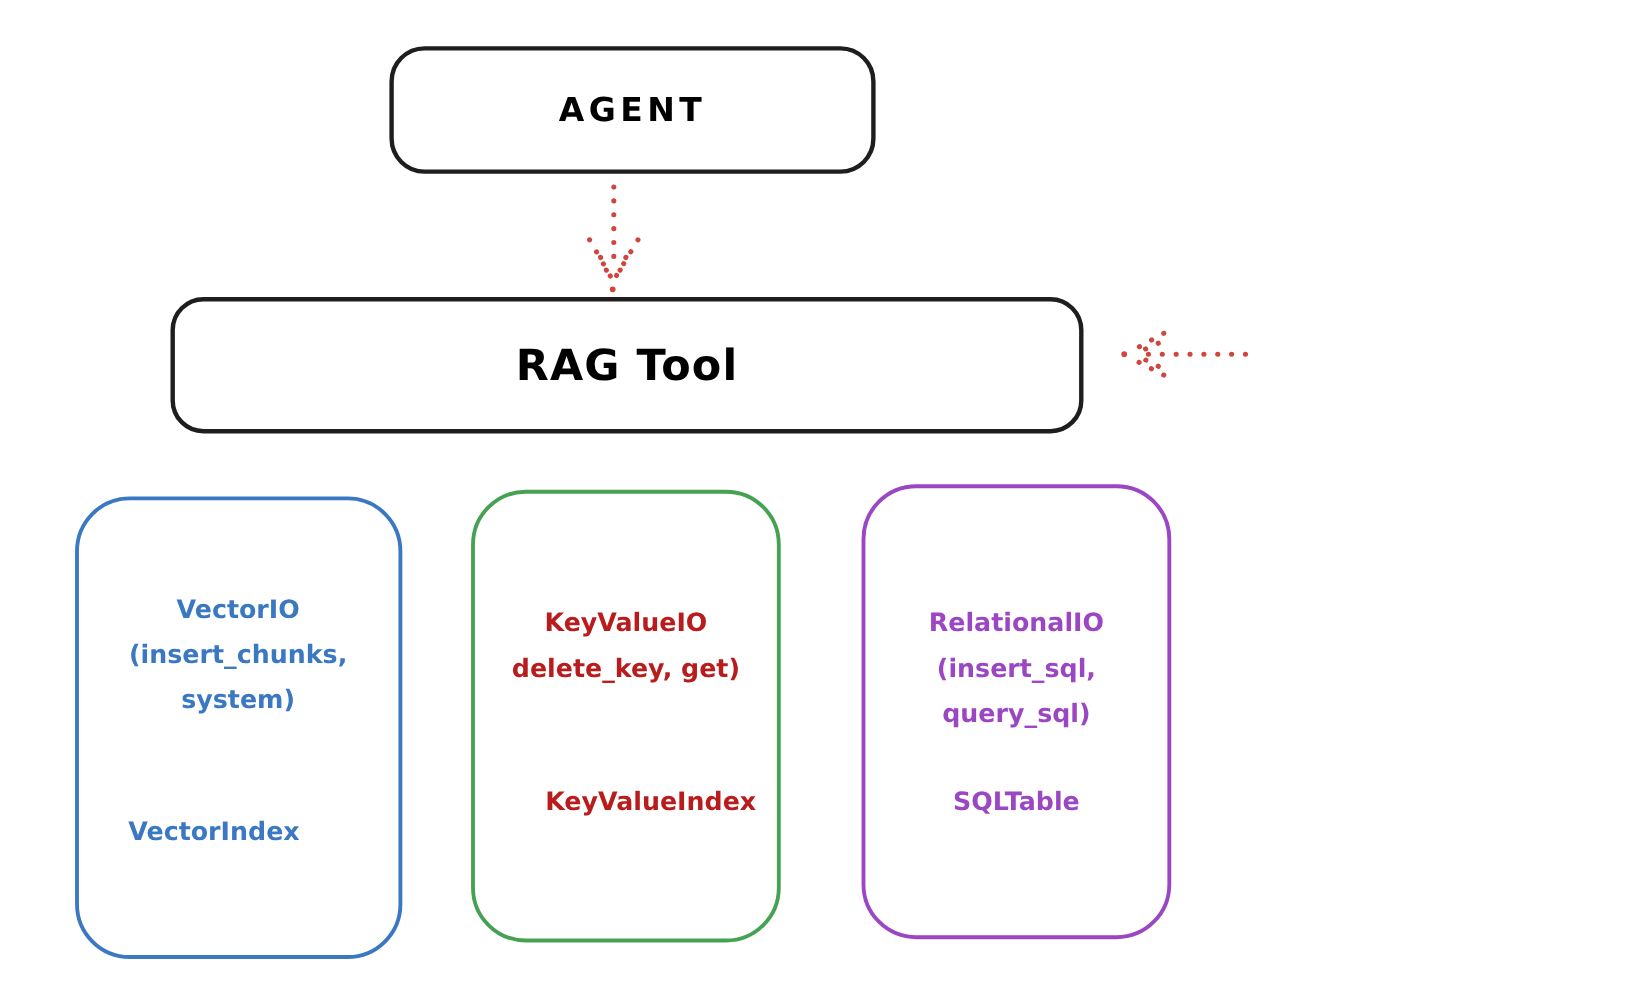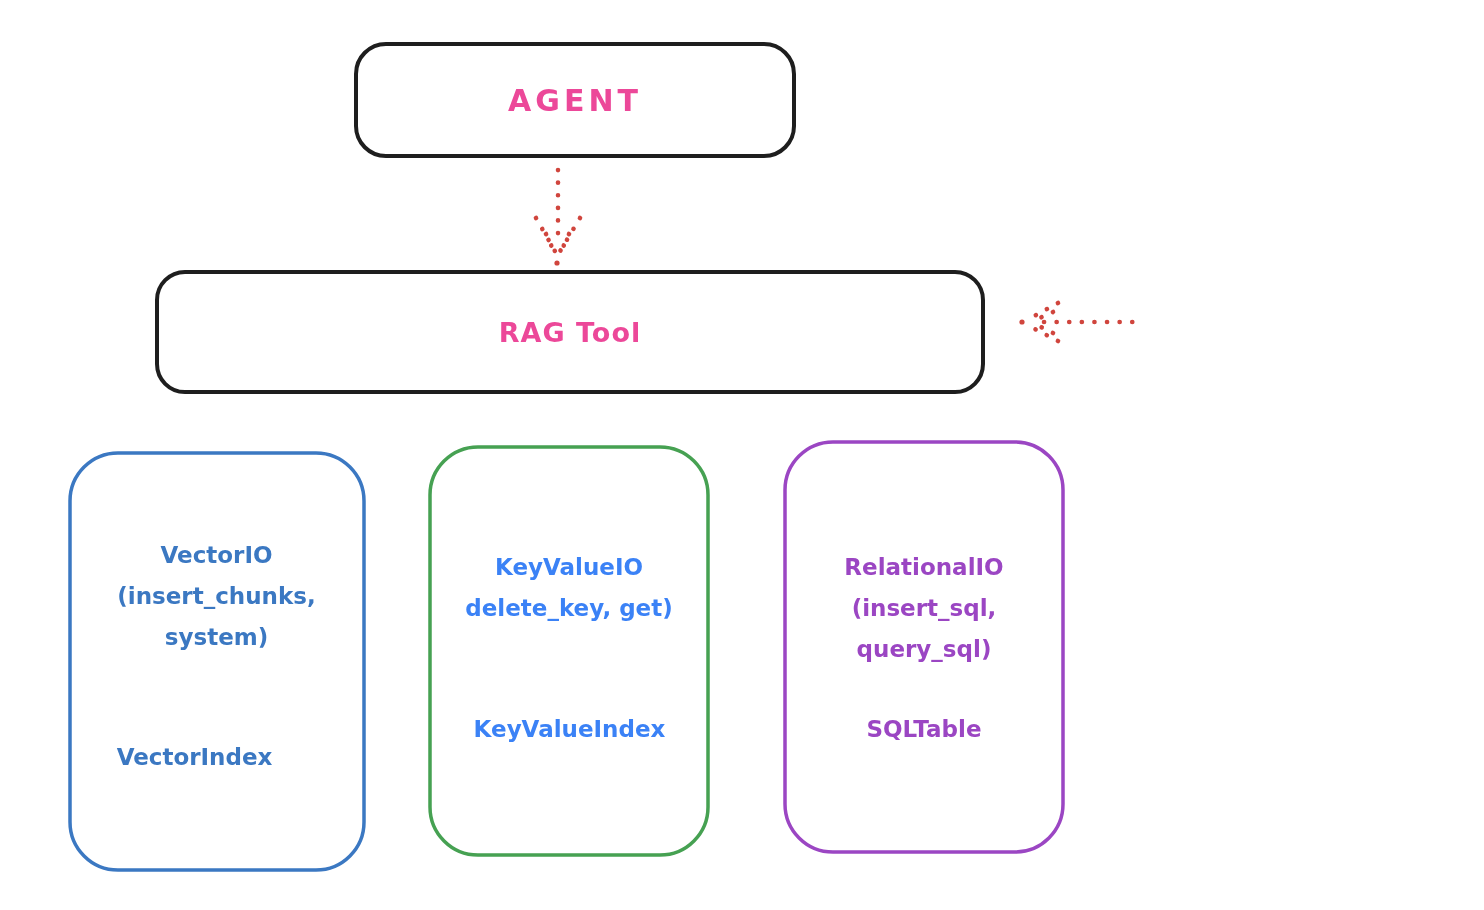--- a/index.html
+++ b/index.html
@@ -21,56 +21,56 @@
     top: 0;
     width: 1484px;
     height: 910px;
   }
   .label {
     position: absolute;
     display: flex;
     align-items: center;
     justify-content: center;
     text-align: center;
-    color: #ec4899;
+    color: #000000;
     font-weight: 700;
   }
   .agent-label {
     left: 355px; top: 44px; width: 440px; height: 112px;
     font-size: 30px;
     letter-spacing: 4px;
   }
   .rag-label {
     left: 156px; top: 272px; width: 828px; height: 120px;
-    font-size: 27px;
+    font-size: 39px;
     letter-spacing: 1px;
   }
   .annotation {
     position: absolute;
     left: 1138px; top: 283px; width: 334px;
     text-align: center;
     font-size: 27px;
     font-weight: 700;
     line-height: 39px;
     color: #d0453d;
   }
   .io-text {
     position: absolute;
     text-align: center;
     font-size: 23px;
     font-weight: 700;
     line-height: 41px;
   }
   .io-blue   { color: #3b78c2; }
-  .io-green  { color: #3b82f6; }
+  .io-green  { color: #b91c1c; }
   .io-purple { color: #9b46c3; }
   .vec-methods { left: 68px;  top: 535px; width: 297px; }
   .vec-index   { left: 68px;  top: 737px; width: 253px; }
   .kv-methods  { left: 429px; top: 547px; width: 280px; }
-  .kv-index    { left: 407px; top: 709px; width: 325px; }
+  .kv-index    { left: 429px; top: 709px; width: 325px; }
   .rel-methods { left: 784px; top: 547px; width: 280px; }
   .rel-index   { left: 784px; top: 709px; width: 280px; }
 </style>
 </head>
 <body>
 
 <div class="canvas">
 
   <svg class="shape-layer" viewBox="0 0 1484 910" xmlns="http://www.w3.org/2000/svg">
 

